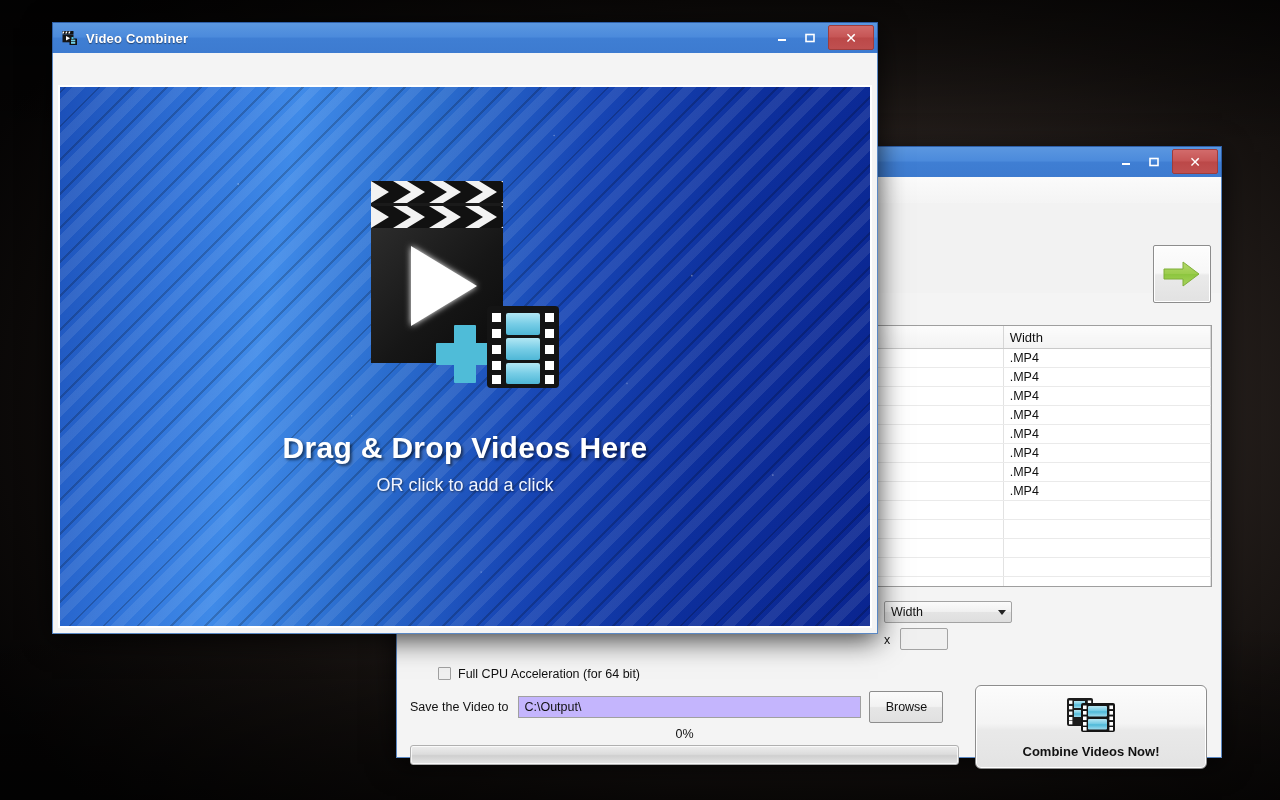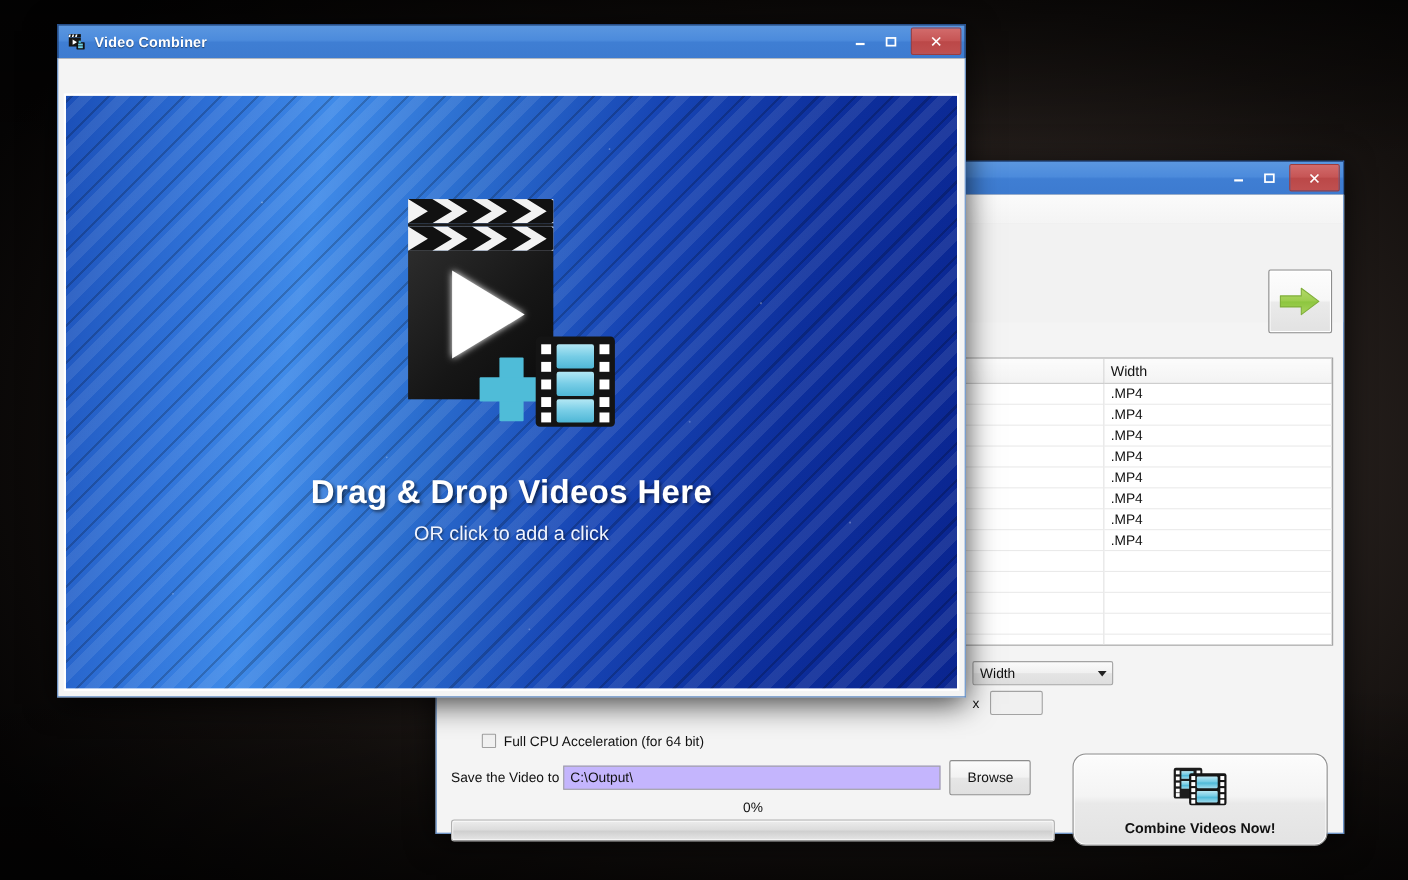--- a/index.html
+++ b/index.html
@@ -151,21 +151,21 @@
   }
 
   
   .cpu-row{position:absolute;left:13px;top:490px;display:flex;align-items:flex-start;gap:7px;margin-left:28px;}
   .cbox{
     width:13px;height:13px;background:#f0f0f0;border:1px solid #a0a0a0;border-radius:1px;
     box-sizing:border-box;
   }
   .cpu-row .lbl{font-size:12.5px;color:#111;}
   .save-row{position:absolute;left:13px;top:518px;right:9px;height:24px;display:flex;align-items:center;}
-  .save-row .lbl{font-size:12.5px;color:#111;margin-right:4px;}
+  .save-row .lbl{font-size:12.5px;color:#111;margin-right:10px;}
   .path-input{
     width:343px;height:22px;background:#c4b5fd;border:1px solid #a0a0a0;box-sizing:border-box;
     font-size:12.5px;color:#111;padding:0 5px;display:flex;align-items:center;
   }
   .btn3d{
     height:32px;min-width:74px;margin-left:8px;
     background:linear-gradient(180deg,#fbfbfb 0%,#f2f2f2 48%,#e6e6e6 52%,#e0e0e0 100%);
     border:1px solid #8d8d8d;border-radius:2px;box-sizing:border-box;
     display:flex;align-items:center;justify-content:center;font-size:12.5px;color:#111;
   }
@@ -174,21 +174,21 @@
   .pbar{
     position:absolute;left:13px;top:568px;width:549px;height:20px;
     background:linear-gradient(180deg,#ededed 0%,#dcdcdc 46%,#cfcfcf 54%,#e6e6e6 100%);
     border:1px solid #b0b0b0;border-radius:3px;box-sizing:border-box;
     box-shadow:inset 0 0 0 1px rgba(255,255,255,.75);
   }
   
   .combine{
     position:absolute;left:578px;top:508px;width:232px;height:84px;
     background:linear-gradient(180deg,#fcfcfc 0%,#f4f4f4 46%,#e9e9e9 54%,#e3e3e3 100%);
-    border:1px solid #8d8d8d;border-radius:12px;box-sizing:border-box;
+    border:1px solid #8d8d8d;border-radius:6px;box-sizing:border-box;
     display:flex;flex-direction:column;align-items:center;justify-content:center;gap:5px;
     box-shadow:inset 0 0 0 1px #fff;
   }
   .combine .lbl{font-size:13px;font-weight:bold;color:#111;}
 </style>
 </head>
 <body>
 
 <div id="desktop"></div>
 

